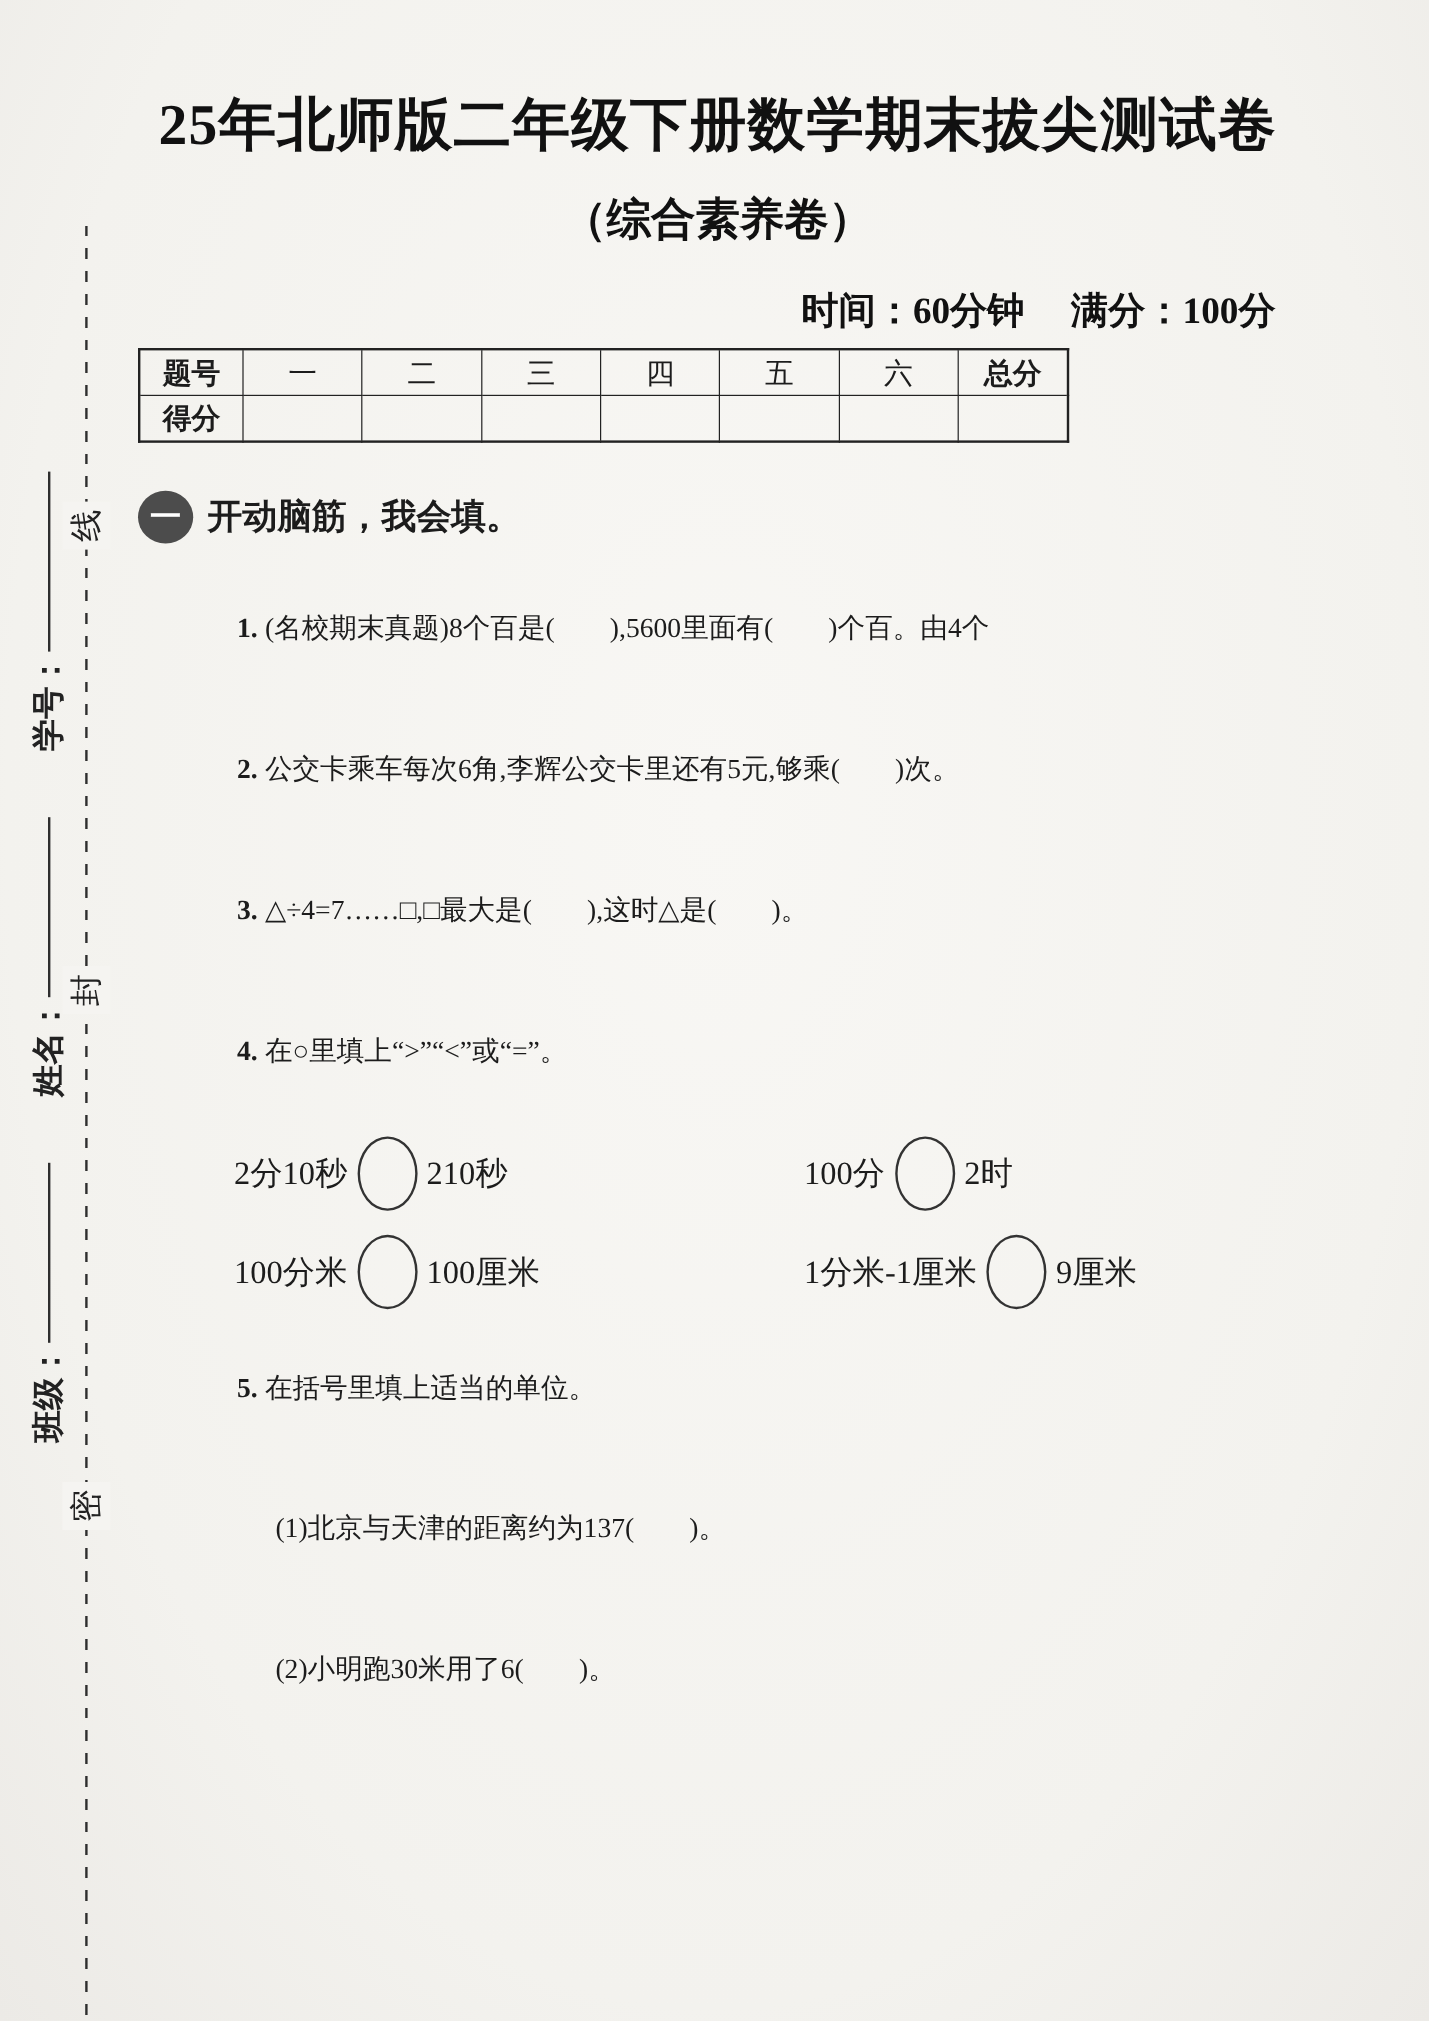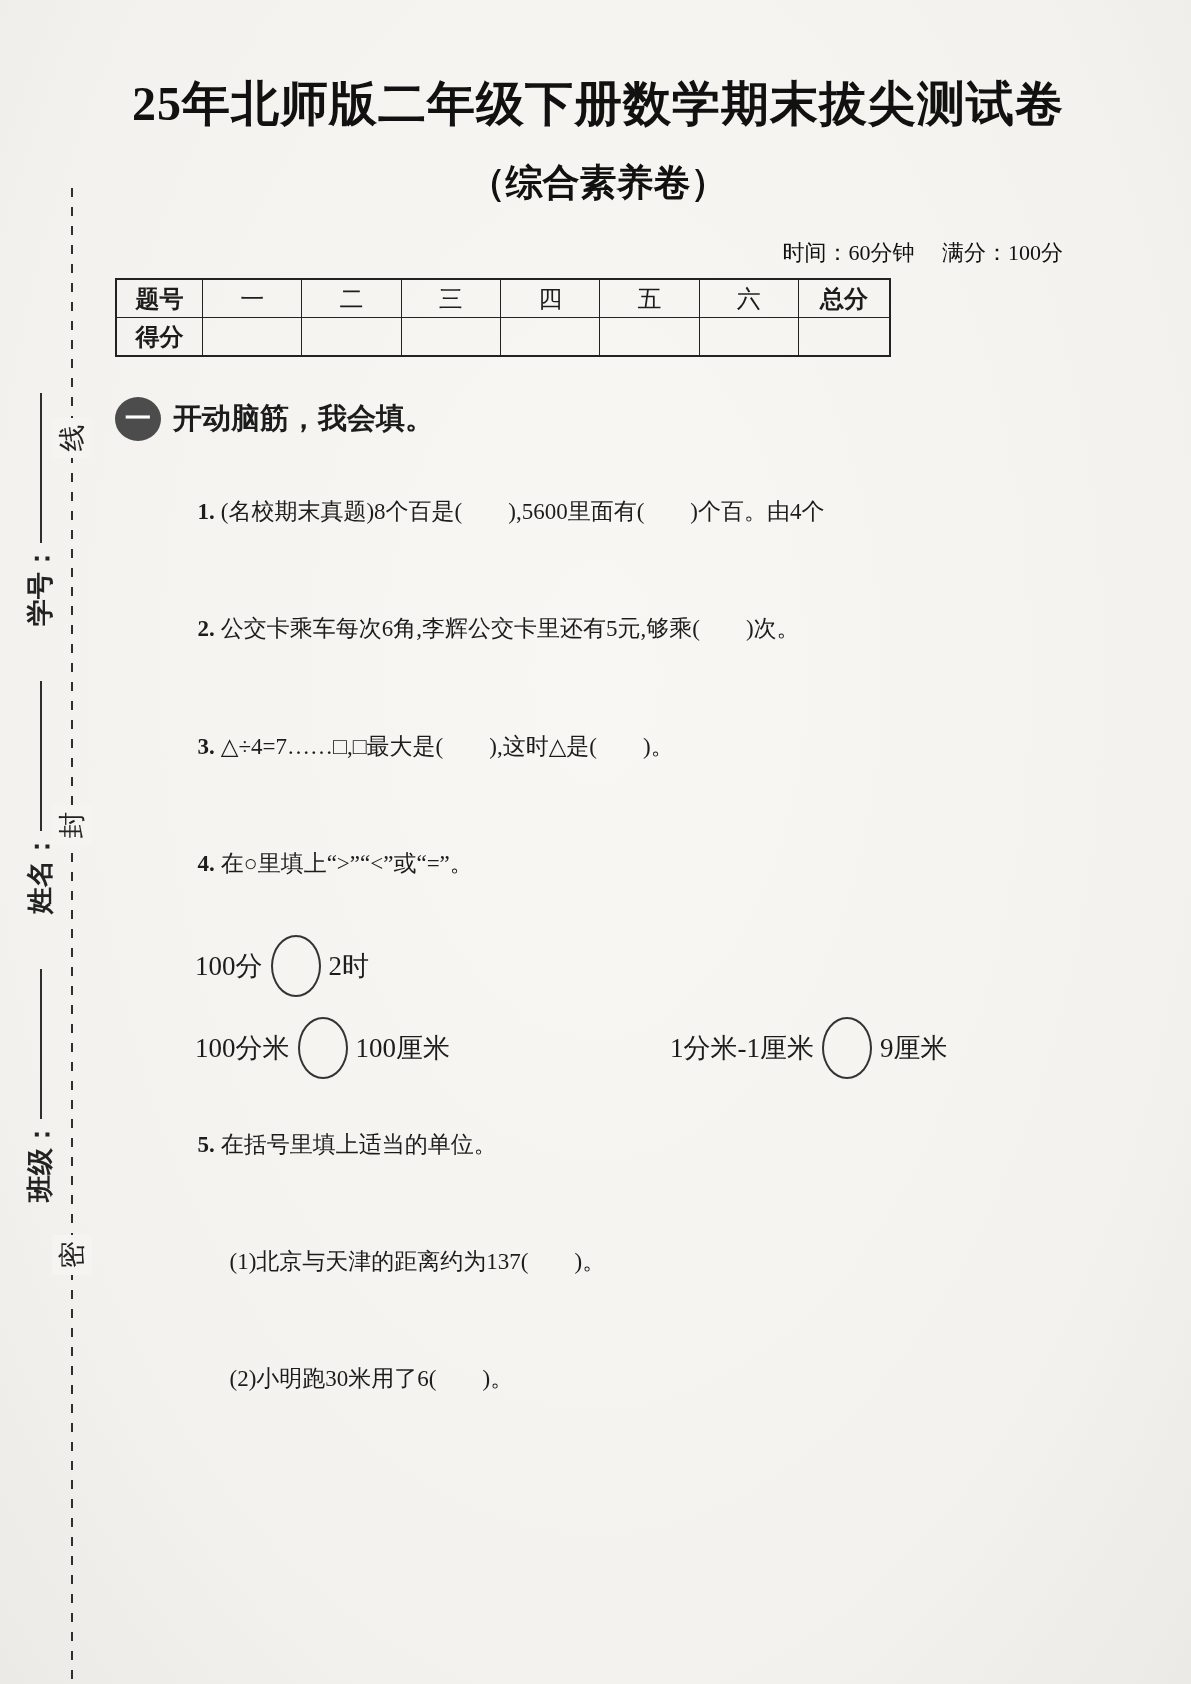--- a/index.html
+++ b/index.html
@@ -51,21 +51,21 @@
     margin:72px 0 0 -20px; width:1006px;
     font-size:48px; font-weight:bold; text-align:center;
     letter-spacing:1px; color:#111;
   }
   .subtitle {
     margin:22px 0 0 0;
     font-size:37px; font-weight:bold; text-align:center; color:#111;
   }
   .meta {
     margin:30px 18px 10px 0;
-    font-size:22px; font-weight:normal; text-align:right;
+    font-size:31px; font-weight:bold; text-align:right;
     white-space:pre-wrap; color:#111;
   }
 
   table.score-table {
     width:776px; border-collapse:collapse;
     border:2.5px solid #222;
     table-layout:fixed;
   }
   table.score-table td {
     border:1.5px solid #222;
@@ -162,20 +162,25 @@
 
     <div class="q">
       <span class="qno">3.</span><span>△÷4=7……□,□最大是(        ),这时△是(        )。</span>
     </div>
 
     <div class="q">
       <span class="qno">4.</span><span>在○里填上“&gt;”“&lt;”或“=”。</span>
     </div>
 
     <div class="cmp-row">
+      <div class="cmp-pair left">
+        <span>2分10秒</span>
+        <span class="circle"></span>
+        <span>210秒</span>
+      </div>
       <div class="cmp-pair">
         <span>100分</span>
         <span class="circle"></span>
         <span>2时</span>
       </div>
     </div>
 
     <div class="cmp-row">
       <div class="cmp-pair left">
         <span>100分米</span>

